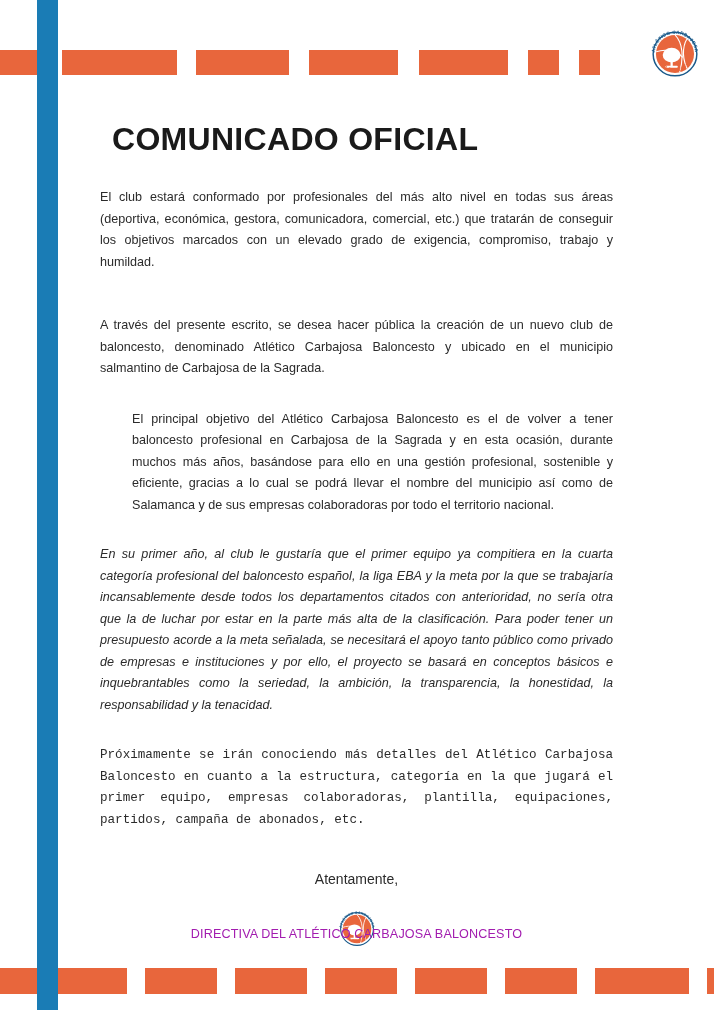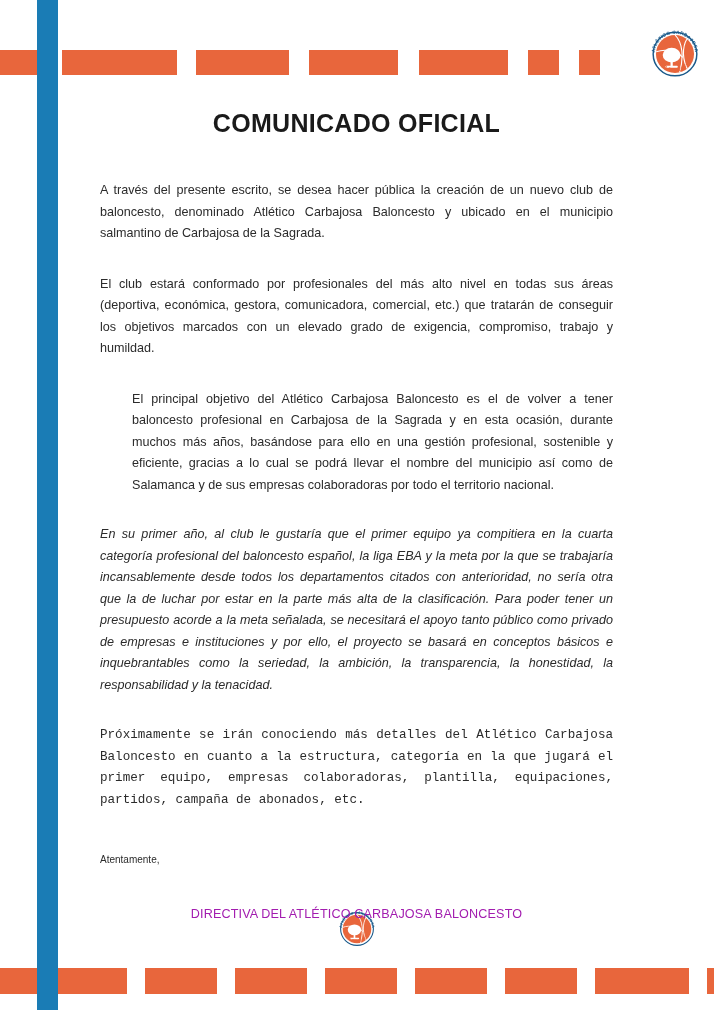--- a/index.html
+++ b/index.html
@@ -68,47 +68,47 @@
 
   
   .content {
     position: absolute;
     left: 100px;
     top: 0;
     width: 513px;
     z-index: 4;
   }
   .doc-title {
-    margin: 0;
+    margin: 12px;
     padding-top: 109px;
-    text-align: center;
-    font-size: 25px;
+    text-align: left;
+    font-size: 32px;
     font-weight: bold;
     letter-spacing: 0.3px;
     color: #1a1a1a;
   }
   .para {
     margin: 0;
     font-size: 12.6px;
     line-height: 21.5px;
     text-align: justify;
     text-justify: inter-word;
     color: #2b2b2b;
   }
   .para.p1 { margin-top: 42px; }
   .para.p2 { margin-top: 29px; }
   .para.p3 { margin-top: 29px; margin-left: 32px; }
   .para.p4 { margin-top: 28px; font-style: italic; }
   .para.p5 { margin-top: 29px; font-family: Liberation Mono, monospace; }
   .closing {
     margin: 0;
     margin-top: 38px;
-    font-size: 10px;
+    font-size: 14px;
     line-height: 21.5px;
-    text-align: left;
+    text-align: center;
     color: #2b2b2b;
   }
   .signature {
     margin: 0;
     margin-top: 33px;
     text-align: center;
     font-size: 12.6px;
     line-height: 21px;
     letter-spacing: 0.15px;
     color: #a21caf;
@@ -168,22 +168,22 @@
         <textPath href="#arcTopH" startOffset="50%" text-anchor="middle">ATLÉTICO CARBAJOSA</textPath>
       </text>
       <text font-family="'Liberation Sans', sans-serif" font-size="7.6" font-weight="bold" fill="#e8663c" letter-spacing="1.1">
         <textPath href="#arcBotH" startOffset="50%" text-anchor="middle">BALONCESTO</textPath>
       </text>
     </svg>
   </div>
 
   <div class="content">
     <h1 class="doc-title">COMUNICADO OFICIAL</h1>
+    <p class="para p2">El club estará conformado por profesionales del más alto nivel en todas sus áreas (deportiva, económica, gestora, comunicadora, comercial, etc.) que tratarán de conseguir los objetivos marcados con un elevado grado de exigencia, compromiso, trabajo y humildad.</p>
     <p class="para p1">A través del presente escrito, se desea hacer pública la creación de un nuevo club de baloncesto, denominado Atlético Carbajosa Baloncesto y ubicado en el municipio salmantino de Carbajosa de la Sagrada.</p>
-    <p class="para p2">El club estará conformado por profesionales del más alto nivel en todas sus áreas (deportiva, económica, gestora, comunicadora, comercial, etc.) que tratarán de conseguir los objetivos marcados con un elevado grado de exigencia, compromiso, trabajo y humildad.</p>
     <p class="para p3">El principal objetivo del Atlético Carbajosa Baloncesto es el de volver a tener baloncesto profesional en Carbajosa de la Sagrada y en esta ocasión, durante muchos más años, basándose para ello en una gestión profesional, sostenible y eficiente, gracias a lo cual se podrá llevar el nombre del municipio así como de Salamanca y de sus empresas colaboradoras por todo el territorio nacional.</p>
     <p class="para p4">En su primer año, al club le gustaría que el primer equipo ya compitiera en la cuarta categoría profesional del baloncesto español, la liga EBA y la meta por la que se trabajaría incansablemente desde todos los departamentos citados con anterioridad, no sería otra que la de luchar por estar en la parte más alta de la clasificación. Para poder tener un presupuesto acorde a la meta señalada, se necesitará el apoyo tanto público como privado de empresas e instituciones y por ello, el proyecto se basará en conceptos básicos e inquebrantables como la seriedad, la ambición, la transparencia, la honestidad, la responsabilidad y la tenacidad.</p>
     <p class="para p5">Próximamente se irán conociendo más detalles del Atlético Carbajosa Baloncesto en cuanto a la estructura, categoría en la que jugará el primer equipo, empresas colaboradoras, plantilla, equipaciones, partidos, campaña de abonados, etc.</p>
     <p class="closing">Atentamente,</p>
     <p class="signature">DIRECTIVA DEL ATLÉTICO CARBAJOSA BALONCESTO</p>
   </div>
 
   <div class="logo footer-logo">
     <svg viewBox="0 0 100 100" xmlns="http://www.w3.org/2000/svg">
       <defs>

